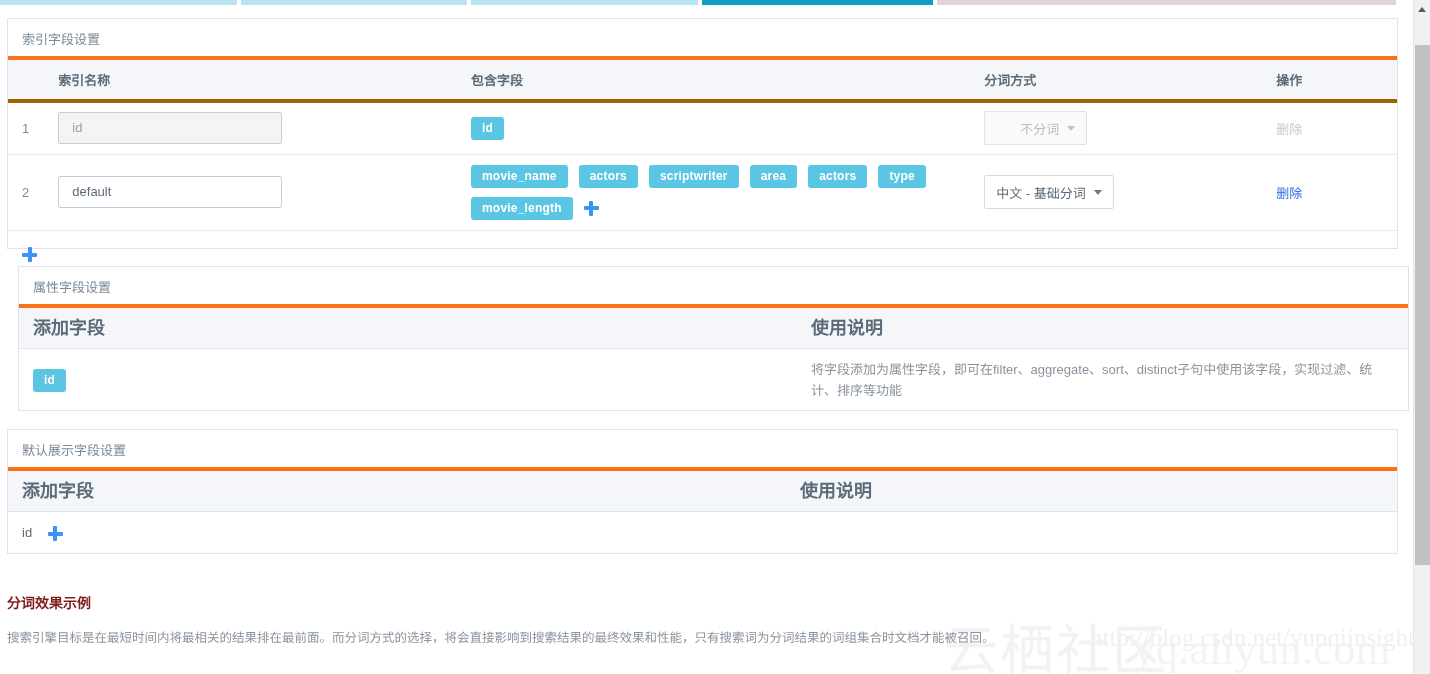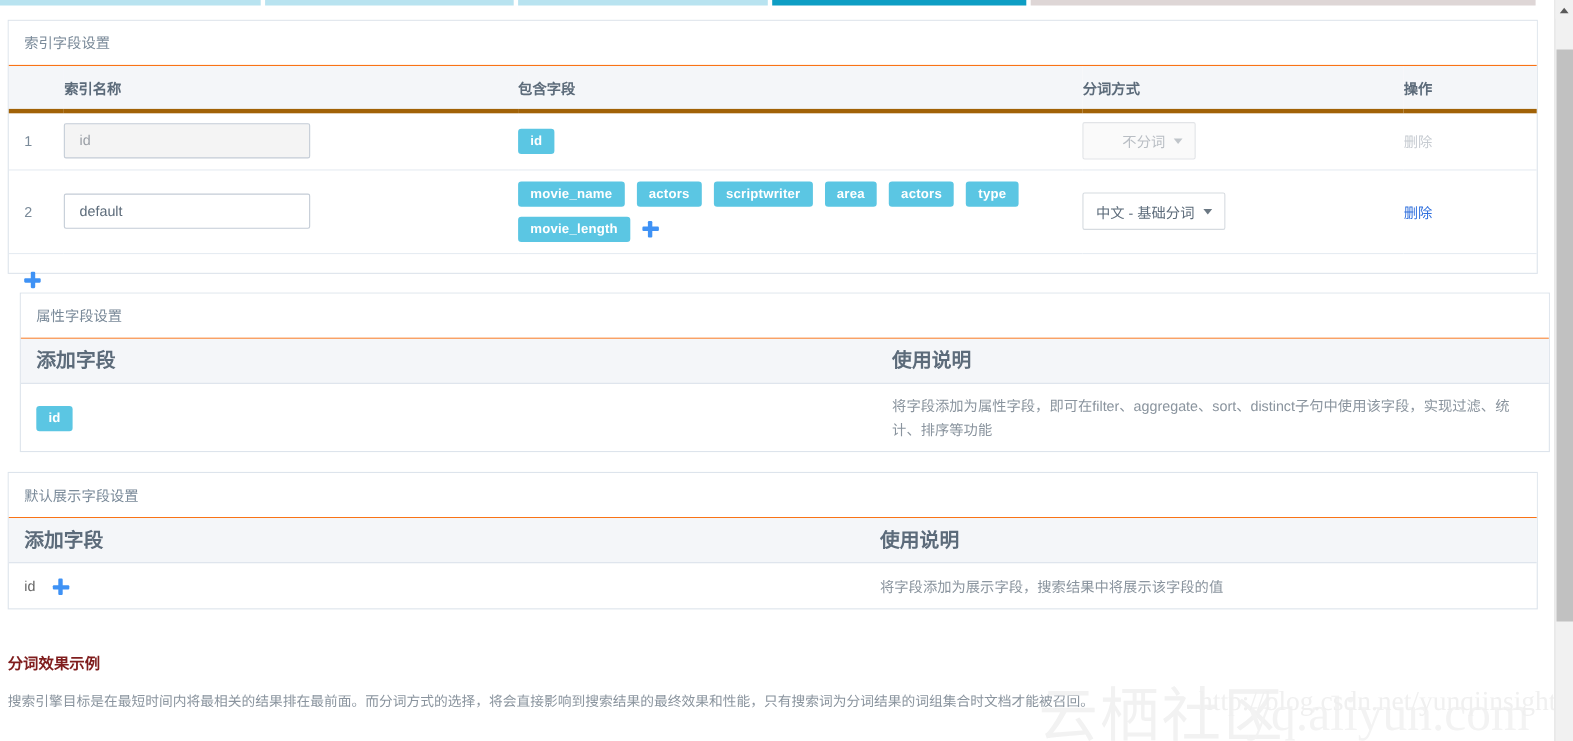--- a/index.html
+++ b/index.html
@@ -49,21 +49,21 @@
     border: 1px solid #dde4ec;
     background: #fff;
     box-sizing: border-box;
   }
   .panel-title {
     height: 41px;
     line-height: 41px;
     padding-left: 14px;
     font-size: 13px;
     color: #7a8a99;
-    border-bottom: 1px solid #f97316;
+    border-bottom: 4px solid #f97316;
     box-sizing: border-box;
     background: #fff;
   }
 
   
   .tbl {
     width: 100%;
     border-collapse: collapse;
     table-layout: fixed;
   }
@@ -417,23 +417,20 @@
     <div class="split-head">
       <div class="col-left">添加字段</div>
       <div class="col-right">使用说明</div>
     </div>
 
     <div class="split-body" style="height:42px; align-items:center;">
       <div class="col-left">
         <span>id</span>
         <span class="plus" style="margin-left:12px;"></span>
       </div>
-      <div class="col-right">
-        <div class="usage-text">将字段添加为展示字段，搜索结果中将展示该字段的值</div>
-      </div>
     </div>
   </div>
 
   <div class="sec-heading" style="top:592px;">分词效果示例</div>
   <div class="sec-para" style="top:628px;">搜索引擎目标是在最短时间内将最相关的结果排在最前面。而分词方式的选择，将会直接影响到搜索结果的最终效果和性能，只有搜索词为分词结果的词组集合时文档才能被召回。</div>
 
   <div class="wm wm-cn">云栖社区</div>
   <div class="wm wm-url">yq.aliyun.com</div>
   <div class="wm wm-blog">http://blog.csdn.net/yunqiinsight</div>
 

